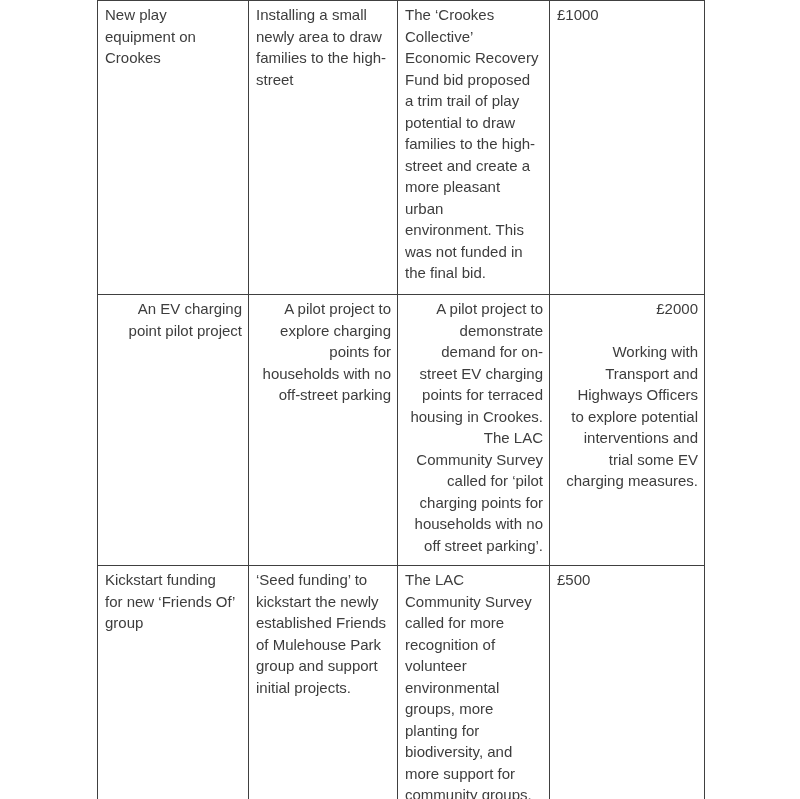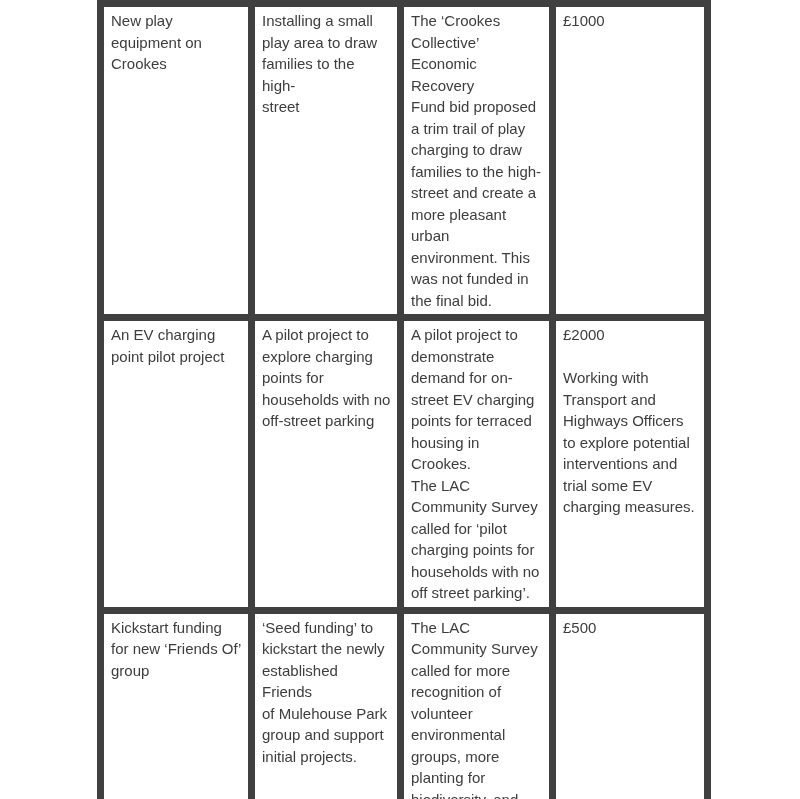--- a/index.html
+++ b/index.html
@@ -16,58 +16,58 @@
   }
   table.doc-table {
     position: absolute;
     left: 97px;
     top: 0;
     border-collapse: collapse;
     table-layout: fixed;
     width: 607px;
   }
   table.doc-table td {
-    border: 7px solid #404040;
+    border: 1px solid #404040;
     vertical-align: top;
     padding: 3px 6px 3px 7px;
     font-size: 15px;
     line-height: 21.5px;
     color: #3d3d3d;
     white-space: pre-line;
     overflow: hidden;
   }
   tr.row-0 td { height: 287px; }
-  tr.row-1 td { height: 264px; }
+  tr.row-1 td { height: 264px; text-align: right; }
   tr.row-2 td { height: 260px; }
 </style>
 </head>
 <body>
 
 <table class="doc-table">
   <colgroup>
     <col style="width:151px">
     <col style="width:149px">
     <col style="width:152px">
     <col style="width:155px">
   </colgroup>
   <tbody>
     <tr class="row-0">
       <td>New play
 equipment on
 Crookes</td>
       <td>Installing a small
-play area to draw
+newly area to draw
 families to the high-
 street</td>
       <td>The ‘Crookes
 Collective’
 Economic Recovery
 Fund bid proposed
 a trim trail of play
-charging to draw
+potential to draw
 families to the high-
 street and create a
 more pleasant
 urban
 environment. This
 was not funded in
 the final bid.</td>
       <td>£1000</td>
     </tr>
     <tr class="row-1">

